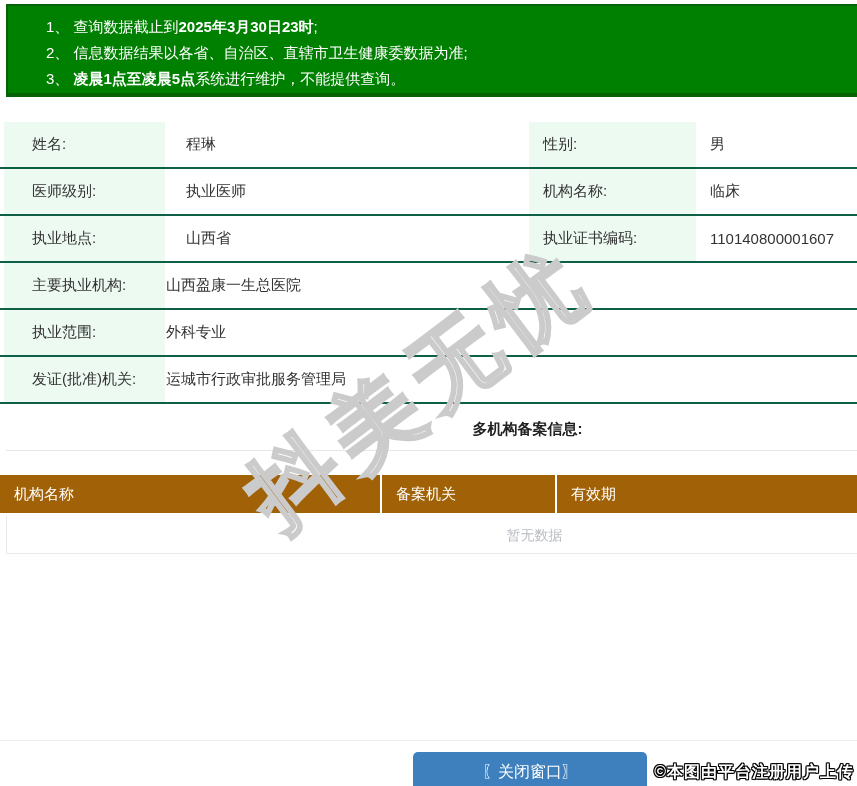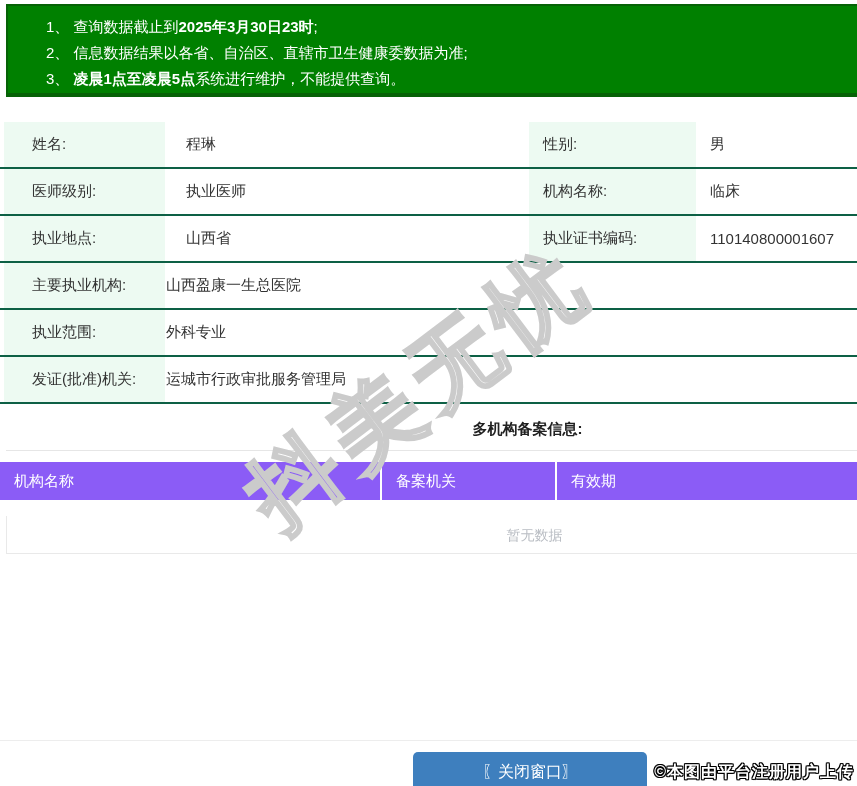--- a/index.html
+++ b/index.html
@@ -22,21 +22,21 @@
   .cell-value{width:364px;display:flex;align-items:center;padding-left:21px;box-sizing:border-box;}
   .cell-label2{width:167px;background:#edfaf2;display:flex;align-items:center;padding-left:14px;box-sizing:border-box;}
   .cell-value2{flex:1;display:flex;align-items:center;padding-left:14px;box-sizing:border-box;}
   .cell-value-full{flex:1;display:flex;align-items:center;padding-left:1px;box-sizing:border-box;border-radius:16px;}
   
   .section-title{
     position:absolute;left:6px;top:404px;width:857px;height:47px;line-height:49px;
     border-bottom:1px solid #e6e6e6;text-align:center;padding-left:186px;
     font-weight:bold;font-size:15px;color:#222;box-sizing:border-box;
   }
-  .org-header{position:absolute;left:0;top:462px;width:857px;height:38px;display:flex;background:#8b5cf6;color:#fff;font-size:15px;}
+  .org-header{position:absolute;left:0;top:475px;width:857px;height:38px;display:flex;background:#a16207;color:#fff;font-size:15px;}
   .org-col{display:flex;align-items:center;padding-left:14px;box-sizing:border-box;}
   .org-col.c1{width:380px;}
   .org-col.c2{width:302px;border-left:2px solid #fff;}
   .org-col.c3{width:175px;border-left:2px solid #fff;}
   .org-empty{
     position:absolute;left:6px;top:516px;width:857px;height:38px;line-height:38px;
     border:1px solid #e9e9e9;border-top:none;box-sizing:border-box;
     text-align:center;padding-left:200px;color:#b9bdc3;font-size:14px;
   }
   

